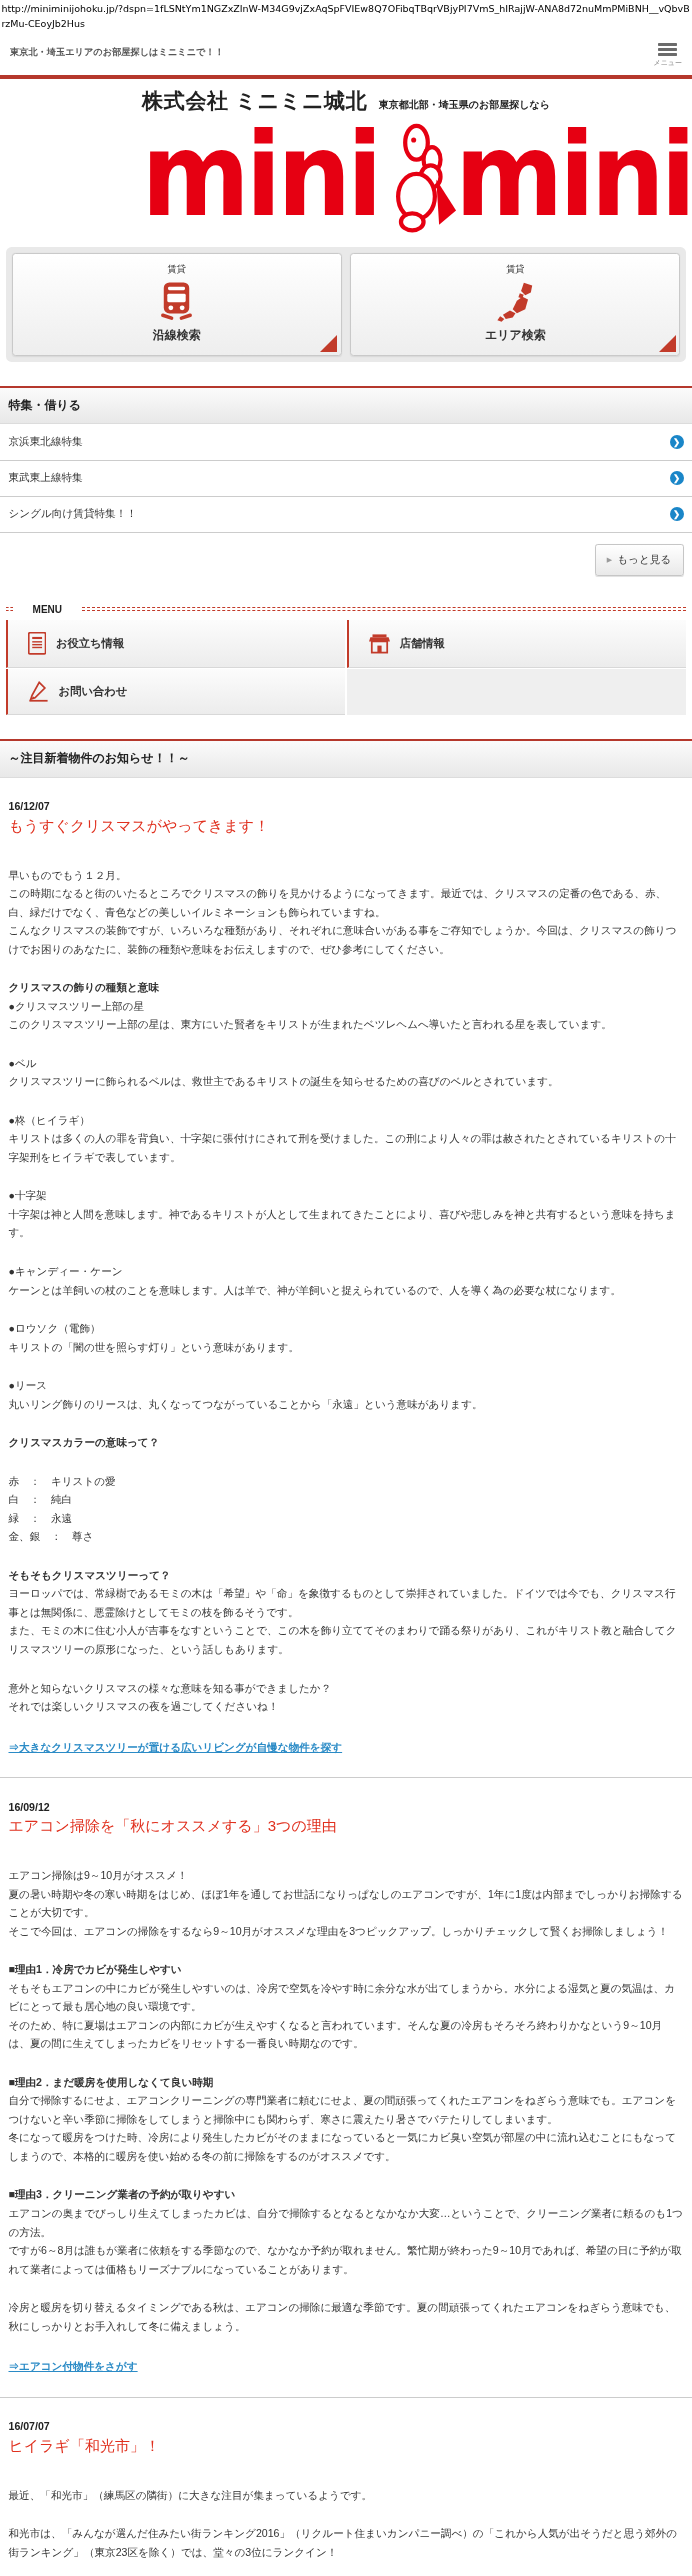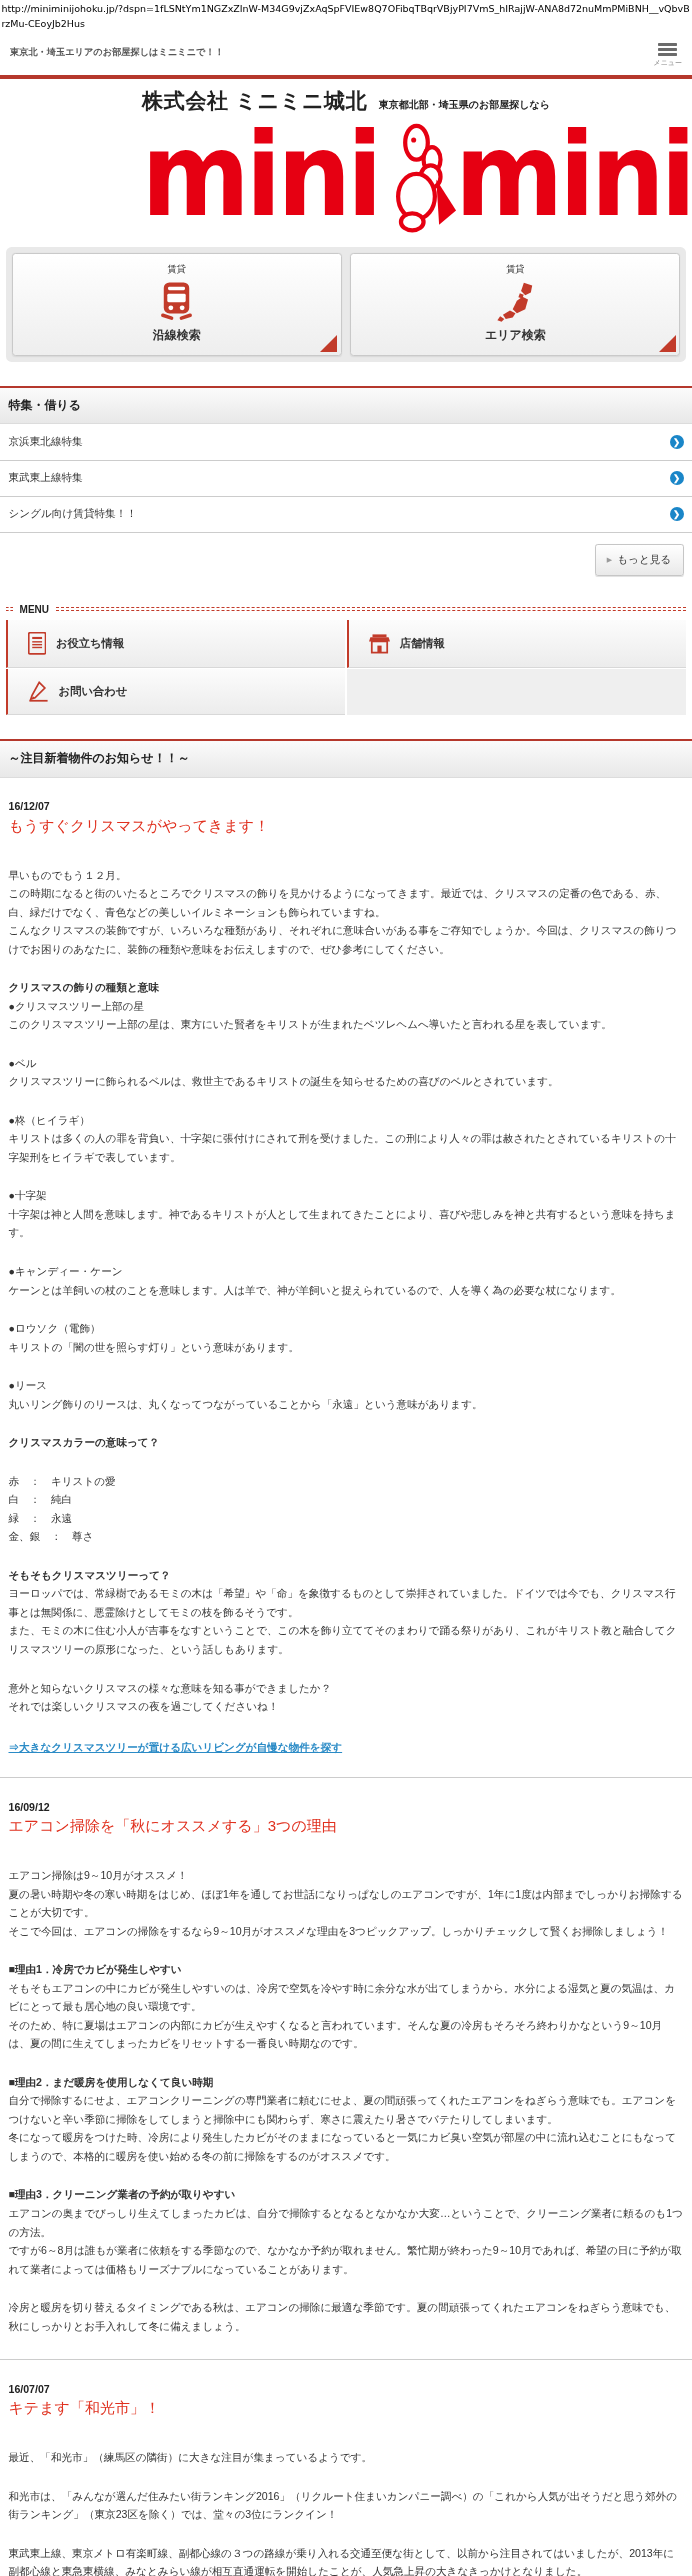--- a/index.html
+++ b/index.html
@@ -64,21 +64,21 @@
   .more-row { display: flex; justify-content: flex-end; padding: 11.3px 8.5px 7px; }
   .more-btn {
     display: inline-flex; align-items: center; gap: 5px;
     border: 0.7px solid #c6c6c6; border-radius: 2.8px;
     background: linear-gradient(#ffffff, #e9e9e9);
     padding: 7.7px 11.3px; font-size: 10.6px; color: #333; cursor: pointer;
     box-shadow: 0 0.7px 0.7px rgba(0,0,0,.12);
   }
   .tri { color: #9a9a9a; font-size: 7px; }
   
-  .menu-head { display: flex; align-items: center; gap: 7px; margin: 21px 5.6px 5.6px; }
+  .menu-head { display: flex; align-items: center; gap: 20px; margin: 21px 5.6px 5.6px; }
   .menu-head .label { font-weight: bold; font-size: 10px; color: #222; }
   .dash { height: 4.2px; border-top: 0.7px dashed #c23b2a; border-bottom: 0.7px dashed #c23b2a; }
   .dash.l { width: 7px; } .dash.r { flex: 1; }
   .menu-grid { display: grid; grid-template-columns: 1fr 1fr; gap: 1.4px; margin: 0 5.6px; }
   .menu-item {
     display: flex; align-items: center; gap: 10px;
     background: linear-gradient(#fcfcfc, #ececec);
     border-left: 2.8px solid #c23b2a; border-bottom: 0.7px solid #d8d8d8;
     padding: 12px 20px; font-weight: bold; font-size: 11.3px; cursor: pointer;
   }
@@ -274,25 +274,26 @@
     <p class="nb b">■理由1．冷房でカビが発生しやすい</p>
     <p class="nb">そもそもエアコンの中にカビが発生しやすいのは、冷房で空気を冷やす時に余分な水が出てしまうから。水分による湿気と夏の気温は、カビにとって最も居心地の良い環境です。
 そのため、特に夏場はエアコンの内部にカビが生えやすくなると言われています。そんな夏の冷房もそろそろ終わりかなという9～10月は、夏の間に生えてしまったカビをリセットする一番良い時期なのです。</p>
     <p class="nb b">■理由2．まだ暖房を使用しなくて良い時期</p>
     <p class="nb">自分で掃除するにせよ、エアコンクリーニングの専門業者に頼むにせよ、夏の間頑張ってくれたエアコンをねぎらう意味でも。エアコンをつけないと辛い季節に掃除をしてしまうと掃除中にも関わらず、寒さに震えたり暑さでバテたりしてしまいます。
 冬になって暖房をつけた時、冷房により発生したカビがそのままになっていると一気にカビ臭い空気が部屋の中に流れ込むことにもなってしまうので、本格的に暖房を使い始める冬の前に掃除をするのがオススメです。</p>
     <p class="nb b">■理由3．クリーニング業者の予約が取りやすい</p>
     <p class="nb">エアコンの奥までびっしり生えてしまったカビは、自分で掃除するとなるとなかなか大変…ということで、クリーニング業者に頼るのも1つの方法。
 ですが6～8月は誰もが業者に依頼をする季節なので、なかなか予約が取れません。繁忙期が終わった9～10月であれば、希望の日に予約が取れて業者によっては価格もリーズナブルになっていることがあります。</p>
     <p class="nb">冷房と暖房を切り替えるタイミングである秋は、エアコンの掃除に最適な季節です。夏の間頑張ってくれたエアコンをねぎらう意味でも、秋にしっかりとお手入れして冬に備えましょう。</p>
+    <p class="news-link"><a>⇒エアコン付物件をさがす</a></p>
   </div>
 
   <div class="news-item last">
     <div class="news-date">16/07/07</div>
-    <div class="news-title">キテます「和光市」！</div>
+    <div class="news-title">ヒイラギ「和光市」！</div>
     <p class="nb">最近、「和光市」（練馬区の隣街）に大きな注目が集まっているようです。</p>
     <p class="nb">和光市は、「みんなが選んだ住みたい街ランキング2016」（リクルート住まいカンパニー調べ）の「これから人気が出そうだと思う郊外の街ランキング」（東京23区を除く）では、堂々の3位にランクイン！</p>
     <p class="nb">東武東上線、東京メトロ有楽町線、副都心線の３つの路線が乗り入れる交通至便な街として、以前から注目されてはいましたが、2013年に副都心線と東急東横線、みなとみらい線が相互直通運転を開始したことが、人気急上昇の大きなきっかけとなりました。
 また、和光市は埼玉県の中では都心三大繁華街（池袋・新宿・渋谷）に最も近い場所に位置し、和光市駅から池袋駅までは準急で約13分、新宿三丁目駅へは急行で約19分、渋谷駅へは急行で約24分で行けるのです。（すべて乗り換え不要）。
 さらに地下鉄の始発駅なので、朝のラッシュ時でも少し並べば座って都心に通勤が可能。</p>
 
   </div>
 
 </div>
 

